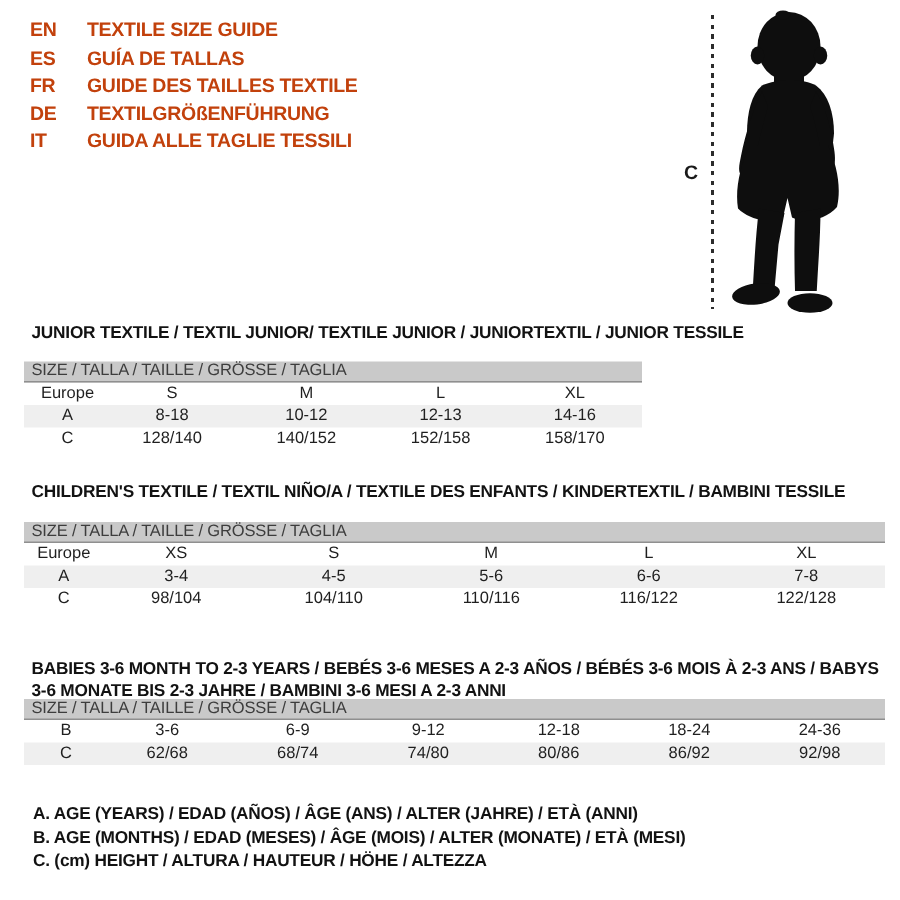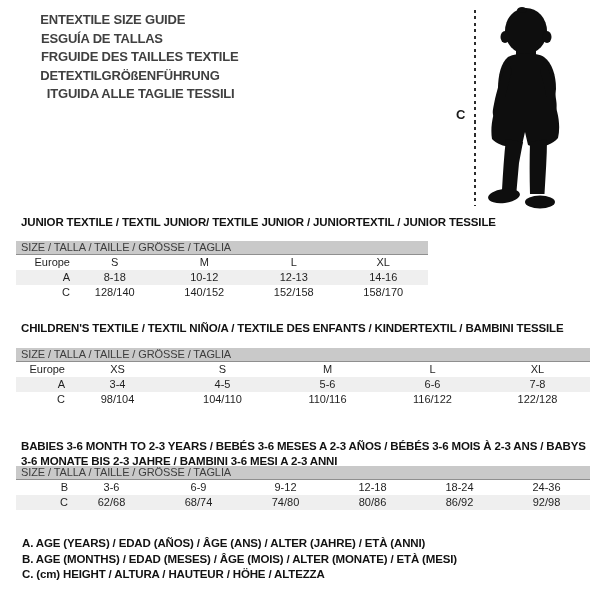--- a/index.html
+++ b/index.html
@@ -2,21 +2,21 @@
 <html><head>
 <meta charset="utf-8">
 <style>
   html,body{margin:0;padding:0;}
   body{
     width:600px;height:600px;position:relative;background:#ffffff;
     font-family:"Liberation Sans", sans-serif;color:#1c1c1c;overflow:hidden;
   }
   
   .lang-list{position:absolute;left:20px;top:11px;}
-  .lang-row{display:flex;height:18.5px;line-height:18.5px;font-weight:bold;font-size:13px;letter-spacing:-0.2px;color:#404040;text-align:right;}
+  .lang-row{display:flex;height:18.5px;line-height:18.5px;font-weight:bold;font-size:13px;letter-spacing:-0.2px;color:#c2410c;}
   .lang-code{width:38px;}
   
   .height-line{
     position:absolute;left:474px;top:10px;width:2px;height:196px;
     background:repeating-linear-gradient(to bottom,#2c2c2c 0 3px,transparent 3px 6.5px);
   }
   .height-label{position:absolute;left:456px;top:107px;font-size:13px;font-weight:bold;color:#1a1a1a;}
   .baby-svg{position:absolute;left:478px;top:5px;width:100px;height:205px;}
   
   .tbl-title{position:absolute;left:21px;font-size:11.5px;font-weight:bold;letter-spacing:-0.15px;color:#121212;width:565px;line-height:15px;}
@@ -26,21 +26,21 @@
   .tbl{position:absolute;left:16px;}
   .t-junior{top:241px;width:412px;}
   .t-children{top:348px;width:574px;}
   .t-babies{top:466px;width:574px;}
   .tbl-band{
     height:13px;line-height:13px;background:#c9c9c9;border-bottom:1px solid #8f8f8f;
     color:#3d3d3d;font-size:11px;padding-left:5px;letter-spacing:-0.1px;
   }
   .trow{display:flex;height:15px;line-height:15px;font-size:11px;color:#1f1f1f;}
   .trow:nth-child(even){background:#efefef;}
-  .tlabel{padding-left:4px;text-align:right;}
+  .tlabel{padding-left:4px;text-align:center;}
   .t-junior .tlabel{width:50px;}
   .t-children .tlabel{width:45px;}
   .t-babies .tlabel{width:48px;}
   .tcell{flex:1;text-align:center;}
   
   .legend{position:absolute;left:22px;top:536px;}
   .legend-line{height:15.5px;line-height:15.5px;font-size:11.5px;font-weight:bold;letter-spacing:-0.15px;color:#121212;}
 </style>
 </head>
 <body>

